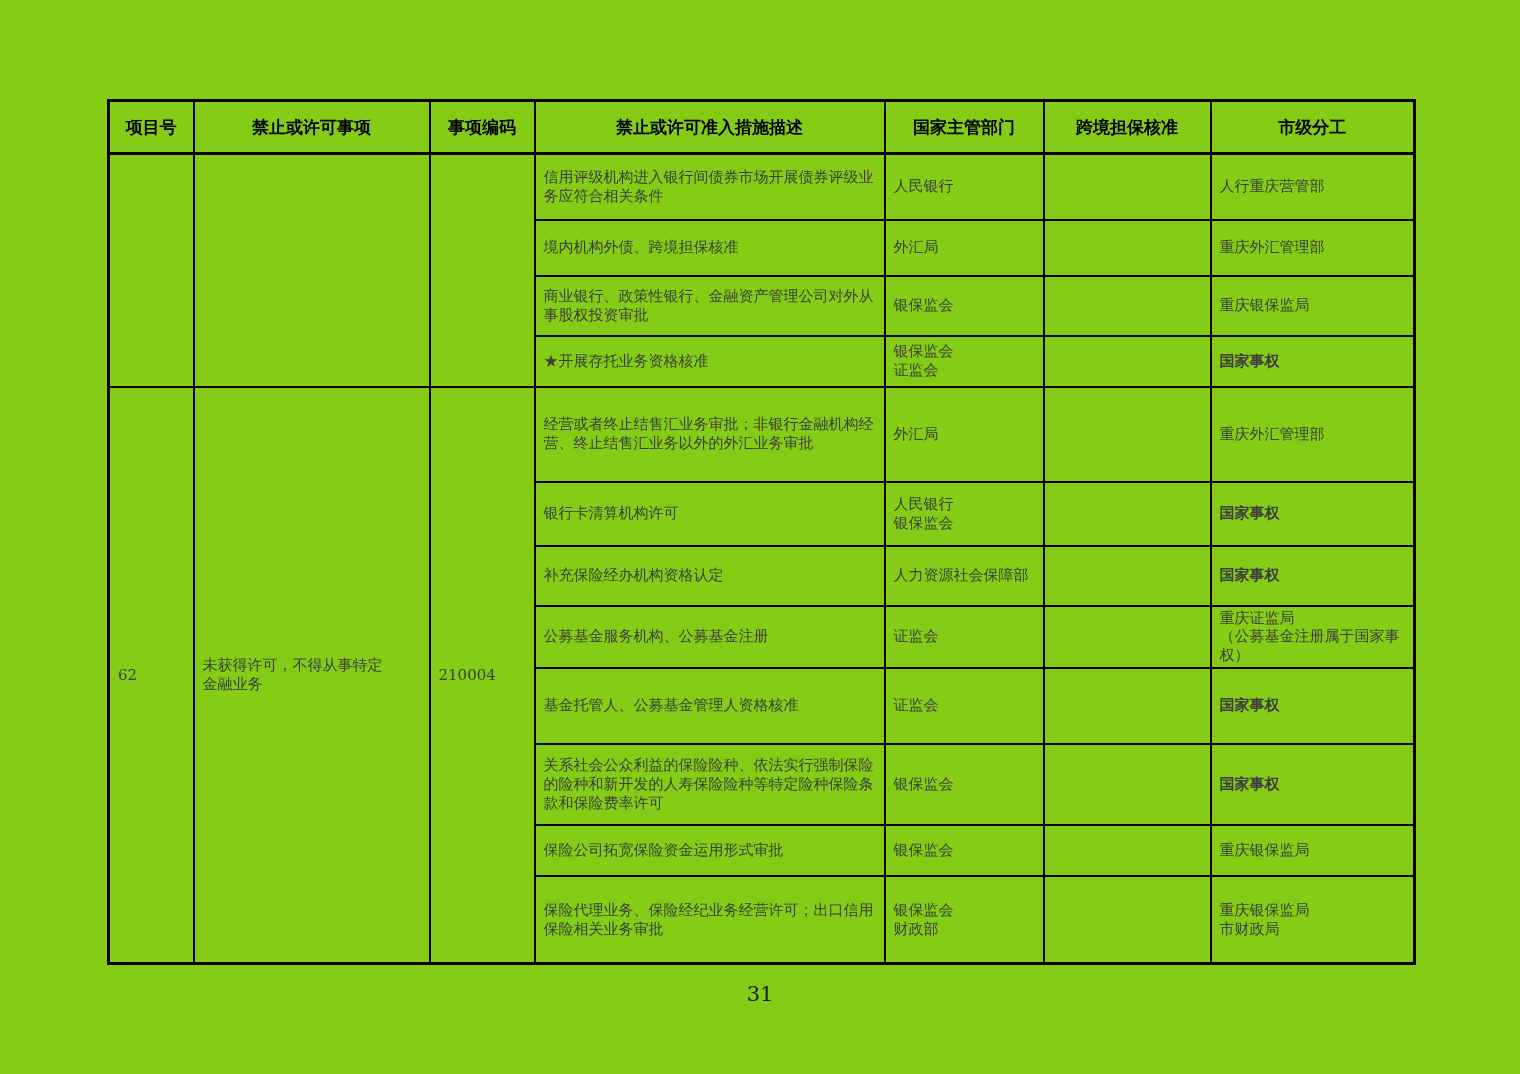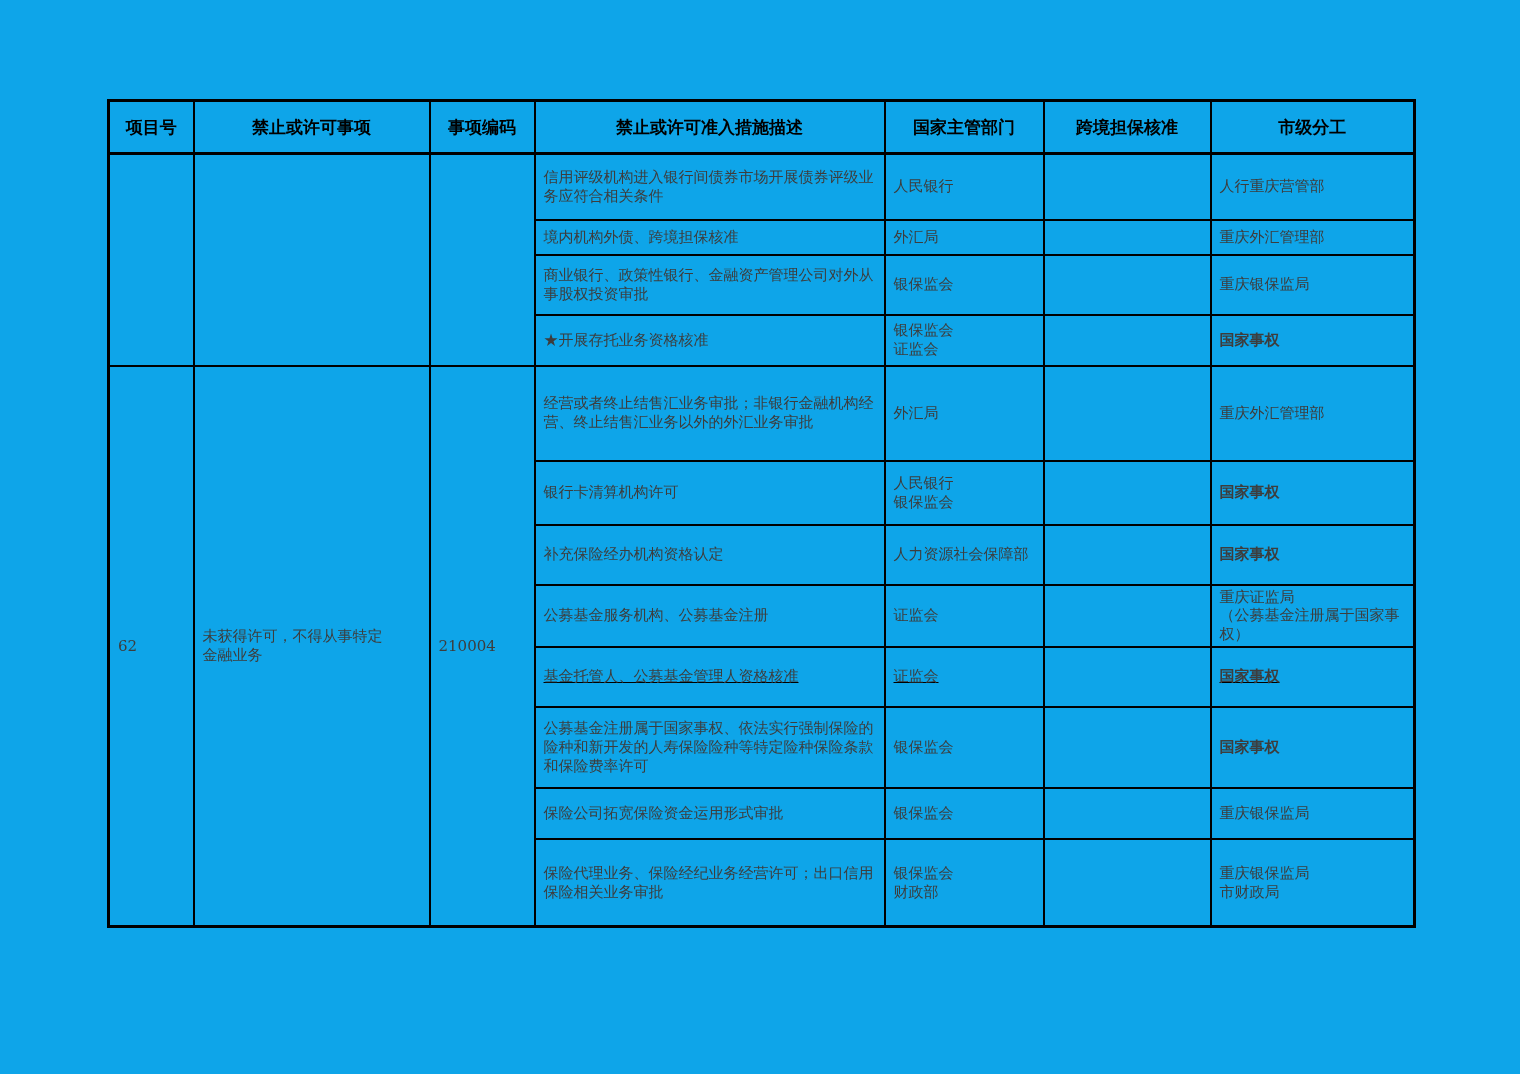--- a/index.html
+++ b/index.html
@@ -8,21 +8,21 @@
     background: #ffffff;
     width: 1520px;
     height: 1074px;
     overflow: hidden;
     font-family: "DejaVu Serif", "Liberation Serif", serif;
   }
   .page {
     position: relative;
     width: 1520px;
     height: 1074px;
-    background: #0ea5e9;
+    background: #84cc16;
   }
   table.doc-table {
     position: absolute;
     left: 107px;
     top: 99px;
     width: 1306px;
     border-collapse: collapse;
     table-layout: fixed;
     border: 3px solid #000;
   }
@@ -110,21 +110,21 @@
     <tbody id="table-body">
         <tr style="height: 66px;">
           <td rowspan="4" class="col-item"></td>
           <td rowspan="4" class="col-matter"></td>
           <td rowspan="4" class="col-code"></td>
           <td class="col-desc">信用评级机构进入银行间债券市场开展债券评级业务应符合相关条件</td>
           <td class="col-dept">人民银行</td>
           <td class="col-local"></td>
           <td class="col-city">人行重庆营管部</td>
         </tr>
-        <tr style="height: 35px; margin-top: 40px;">
+        <tr style="height: 56px; margin-top: 40px;">
           <td class="col-desc">境内机构外债、跨境担保核准</td>
           <td class="col-dept">外汇局</td>
           <td class="col-local"></td>
           <td class="col-city">重庆外汇管理部</td>
         </tr>
         <tr style="height: 60px;">
           <td class="col-desc">商业银行、政策性银行、金融资产管理公司对外从事股权投资审批</td>
           <td class="col-dept">银保监会</td>
           <td class="col-local"></td>
           <td class="col-city">重庆银保监局</td>
@@ -159,28 +159,28 @@
           <td class="col-local"></td>
           <td class="col-city bold-cell">国家事权</td>
         </tr>
         <tr style="height: 62px;">
           <td class="col-desc">公募基金服务机构、公募基金注册</td>
           <td class="col-dept">证监会</td>
           <td class="col-local"></td>
           <td class="col-city">重庆证监局
 （公募基金注册属于国家事权）</td>
         </tr>
-        <tr style="height: 60px; text-decoration: underline;">
+        <tr style="height: 76px;">
           <td class="col-desc">基金托管人、公募基金管理人资格核准</td>
           <td class="col-dept">证监会</td>
           <td class="col-local"></td>
           <td class="col-city bold-cell">国家事权</td>
         </tr>
         <tr style="height: 81px;">
-          <td class="col-desc">公募基金注册属于国家事权、依法实行强制保险的险种和新开发的人寿保险险种等特定险种保险条款和保险费率许可</td>
+          <td class="col-desc">关系社会公众利益的保险险种、依法实行强制保险的险种和新开发的人寿保险险种等特定险种保险条款和保险费率许可</td>
           <td class="col-dept">银保监会</td>
           <td class="col-local"></td>
           <td class="col-city bold-cell">国家事权</td>
         </tr>
         <tr style="height: 51px;">
           <td class="col-desc">保险公司拓宽保险资金运用形式审批</td>
           <td class="col-dept">银保监会</td>
           <td class="col-local"></td>
           <td class="col-city">重庆银保监局</td>
         </tr>
@@ -188,14 +188,15 @@
           <td class="col-desc">保险代理业务、保险经纪业务经营许可；出口信用保险相关业务审批</td>
           <td class="col-dept">银保监会
 财政部</td>
           <td class="col-local"></td>
           <td class="col-city">重庆银保监局
 市财政局</td>
         </tr>
       </tbody>
   </table>
 
+  <div class="page-number">31</div>
 
 </div>
 
 </body></html>

